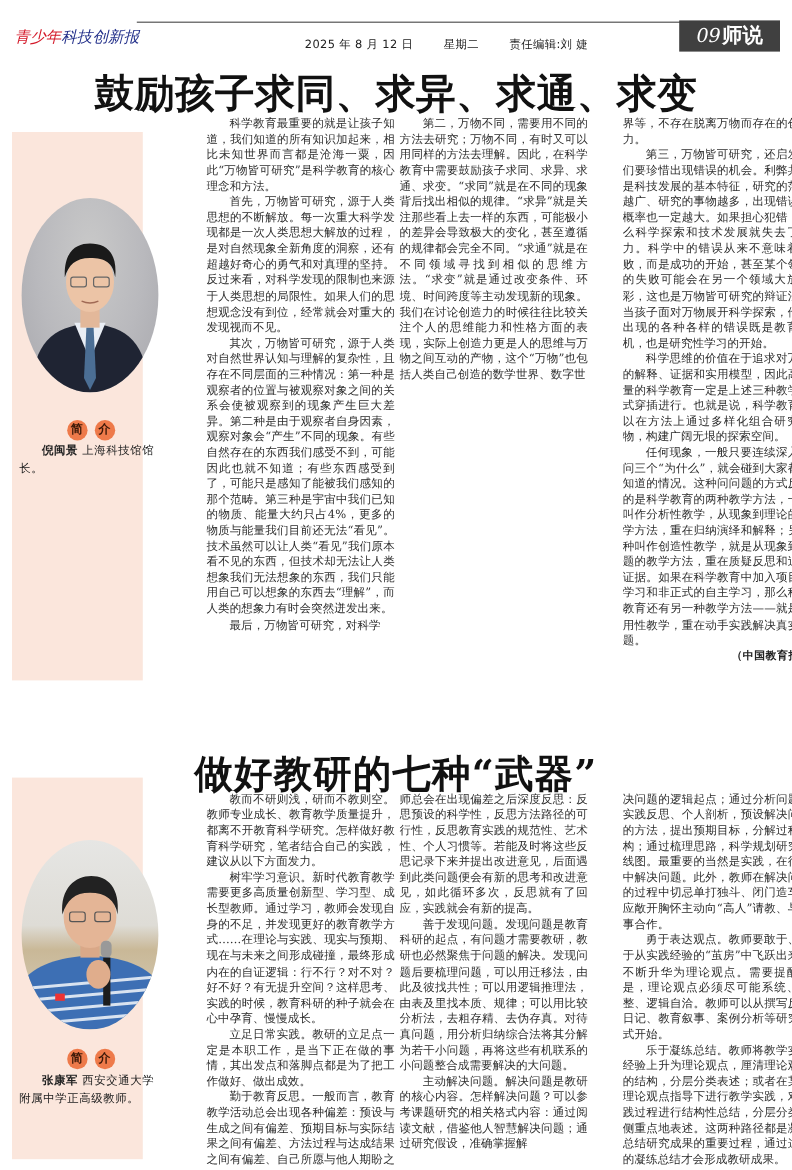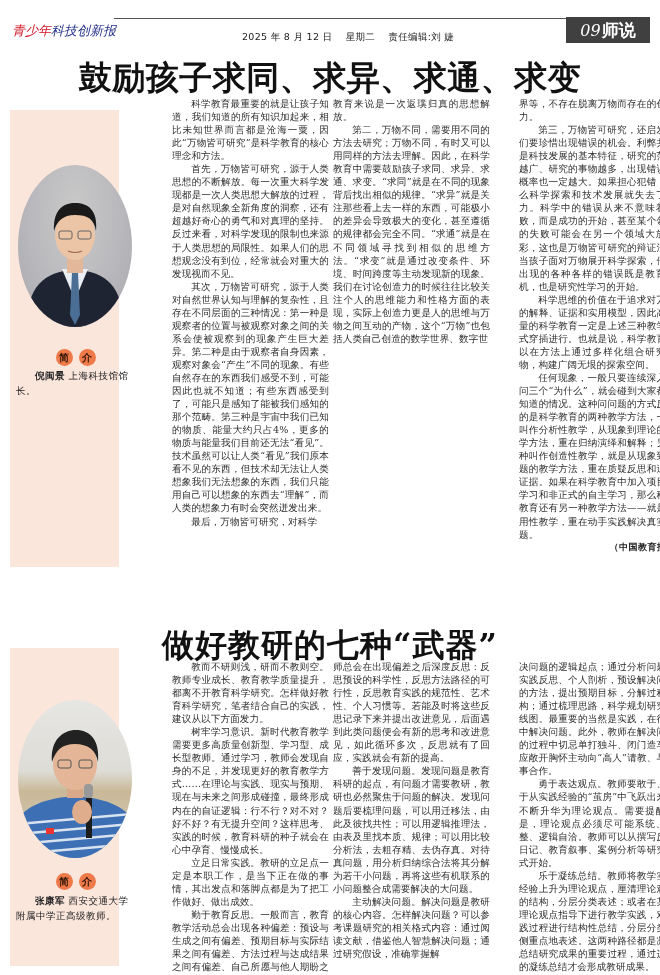--- a/index.html
+++ b/index.html
@@ -5,21 +5,21 @@
   * { box-sizing: border-box; margin: 0; padding: 0; }
   html, body { width: 660px; height: 975px; background: #ffffff; overflow: hidden; }
   body { position: relative; font-family: "DejaVu Serif", "Liberation Serif", serif; color: #2a2a2a; }
 
   
   .masthead { position: absolute; left: 0; top: 0; width: 660px; height: 50px; }
   .logo { position: absolute; left: 12px; top: 22px; font-family: "DejaVu Serif", serif; font-size: 13px; font-style: italic; letter-spacing: 0px; color: #23308a; white-space: nowrap; }
   .logo .red { color: #d41a2a; }
   .topline { position: absolute; left: 114px; top: 18px; width: 454px; height: 1px; background: #555; }
   .dateline { position: absolute; left: 242px; top: 31px; font-family: "DejaVu Sans", sans-serif; font-size: 9.5px; color: #222; letter-spacing: 0.3px; white-space: nowrap; }
-  .dateline span { margin-right: 10px; }
+  .dateline span { margin-right: 10px; margin-left: 12px; }
   .section-tag { position: absolute; left: 566px; top: 17px; width: 84px; height: 26px; background: #404040; color: #fff; font-family: "DejaVu Sans", sans-serif; font-weight: bold; font-size: 17px; line-height: 26px; text-align: center; white-space: nowrap; }
   .section-tag .num { font-family: "DejaVu Serif", serif; font-style: italic; font-weight: normal; font-size: 16px; margin-right: 1px; }
 
   
   .headline { position: absolute; left: 0; width: 660px; text-align: center; font-family: "DejaVu Serif", "Liberation Serif", serif; font-weight: bold; color: #111; white-space: nowrap; }
   .h1 { top: 56px; font-size: 33px; letter-spacing: 0.5px; }
   .h2 { top: 624px; font-size: 32px; letter-spacing: 1px; }
 
   
   .bio-panel { position: absolute; left: 10px; width: 109px; background: #fbe6dc; }
@@ -91,21 +91,20 @@
   </div>
 </aside>
 
 <section class="col a1 c1">
   <p>科学教育最重要的就是让孩子知道，我们知道的所有知识加起来，相比未知世界而言都是沧海一粟，因此“万物皆可研究”是科学教育的核心理念和方法。</p>
   <p>首先，万物皆可研究，源于人类思想的不断解放。每一次重大科学发现都是一次人类思想大解放的过程，是对自然现象全新角度的洞察，还有超越好奇心的勇气和对真理的坚持。反过来看，对科学发现的限制也来源于人类思想的局限性。如果人们的思想观念没有到位，经常就会对重大的发现视而不见。</p>
   <p>其次，万物皆可研究，源于人类对自然世界认知与理解的复杂性，且存在不同层面的三种情况：第一种是观察者的位置与被观察对象之间的关系会使被观察到的现象产生巨大差异。第二种是由于观察者自身因素，观察对象会“产生”不同的现象。有些自然存在的东西我们感受不到，可能因此也就不知道；有些东西感受到了，可能只是感知了能被我们感知的那个范畴。第三种是宇宙中我们已知的物质、能量大约只占4%，更多的物质与能量我们目前还无法“看见”。技术虽然可以让人类“看见”我们原本看不见的东西，但技术却无法让人类想象我们无法想象的东西，我们只能用自己可以想象的东西去“理解”，而人类的想象力有时会突然迸发出来。</p>
   <p>最后，万物皆可研究，对科学</p>
 </section>
 <section class="col a1 c2">
-  <p class="cont">教育来说是一次返璞归真的思想解放。</p>
   <p>第二，万物不同，需要用不同的方法去研究；万物不同，有时又可以用同样的方法去理解。因此，在科学教育中需要鼓励孩子求同、求异、求通、求变。“求同”就是在不同的现象背后找出相似的规律。“求异”就是关注那些看上去一样的东西，可能极小的差异会导致极大的变化，甚至遵循的规律都会完全不同。“求通”就是在不同领域寻找到相似的思维方法。“求变”就是通过改变条件、环境、时间跨度等主动发现新的现象。我们在讨论创造力的时候往往比较关注个人的思维能力和性格方面的表现，实际上创造力更是人的思维与万物之间互动的产物，这个“万物”也包括人类自己创造的数学世界、数字世</p>
 </section>
 <section class="col a1 c3">
   <p class="cont">界等，不存在脱离万物而存在的创造力。</p>
   <p>第三，万物皆可研究，还启发我们要珍惜出现错误的机会。利弊共生是科技发展的基本特征，研究的范围越广、研究的事物越多，出现错误的概率也一定越大。如果担心犯错，那么科学探索和技术发展就失去了动力。科学中的错误从来不意味着失败，而是成功的开始，甚至某个领域的失败可能会在另一个领域大放异彩，这也是万物皆可研究的辩证法。当孩子面对万物展开科学探索，他们出现的各种各样的错误既是教育契机，也是研究性学习的开始。</p>
   <p>科学思维的价值在于追求对万物的解释、证据和实用模型，因此高质量的科学教育一定是上述三种教学方式穿插进行。也就是说，科学教育可以在方法上通过多样化组合研究万物，构建广阔无垠的探索空间。</p>
   <p>任何现象，一般只要连续深入地问三个“为什么”，就会碰到大家都不知道的情况。这种问问题的方式反映的是科学教育的两种教学方法，一种叫作分析性教学，从现象到理论的教学方法，重在归纳演绎和解释；另一种叫作创造性教学，就是从现象到问题的教学方法，重在质疑反思和追求证据。如果在科学教育中加入项目式学习和非正式的自主学习，那么科学教育还有另一种教学方法——就是实用性教学，重在动手实践解决真实问题。</p>
   <p class="source">（中国教育报）</p>
 </section>
 

